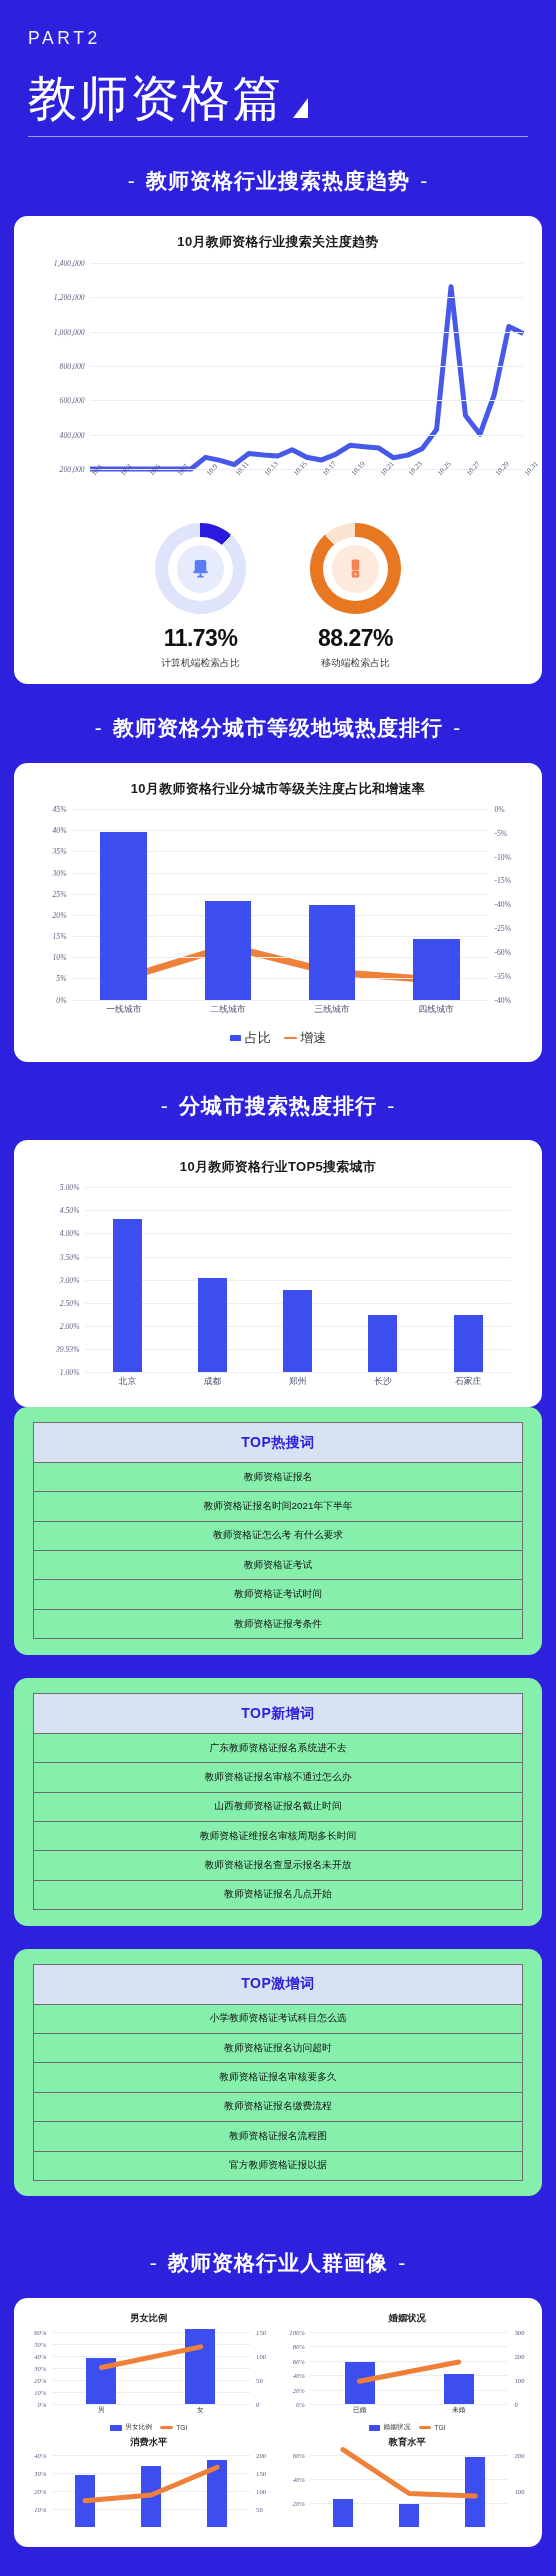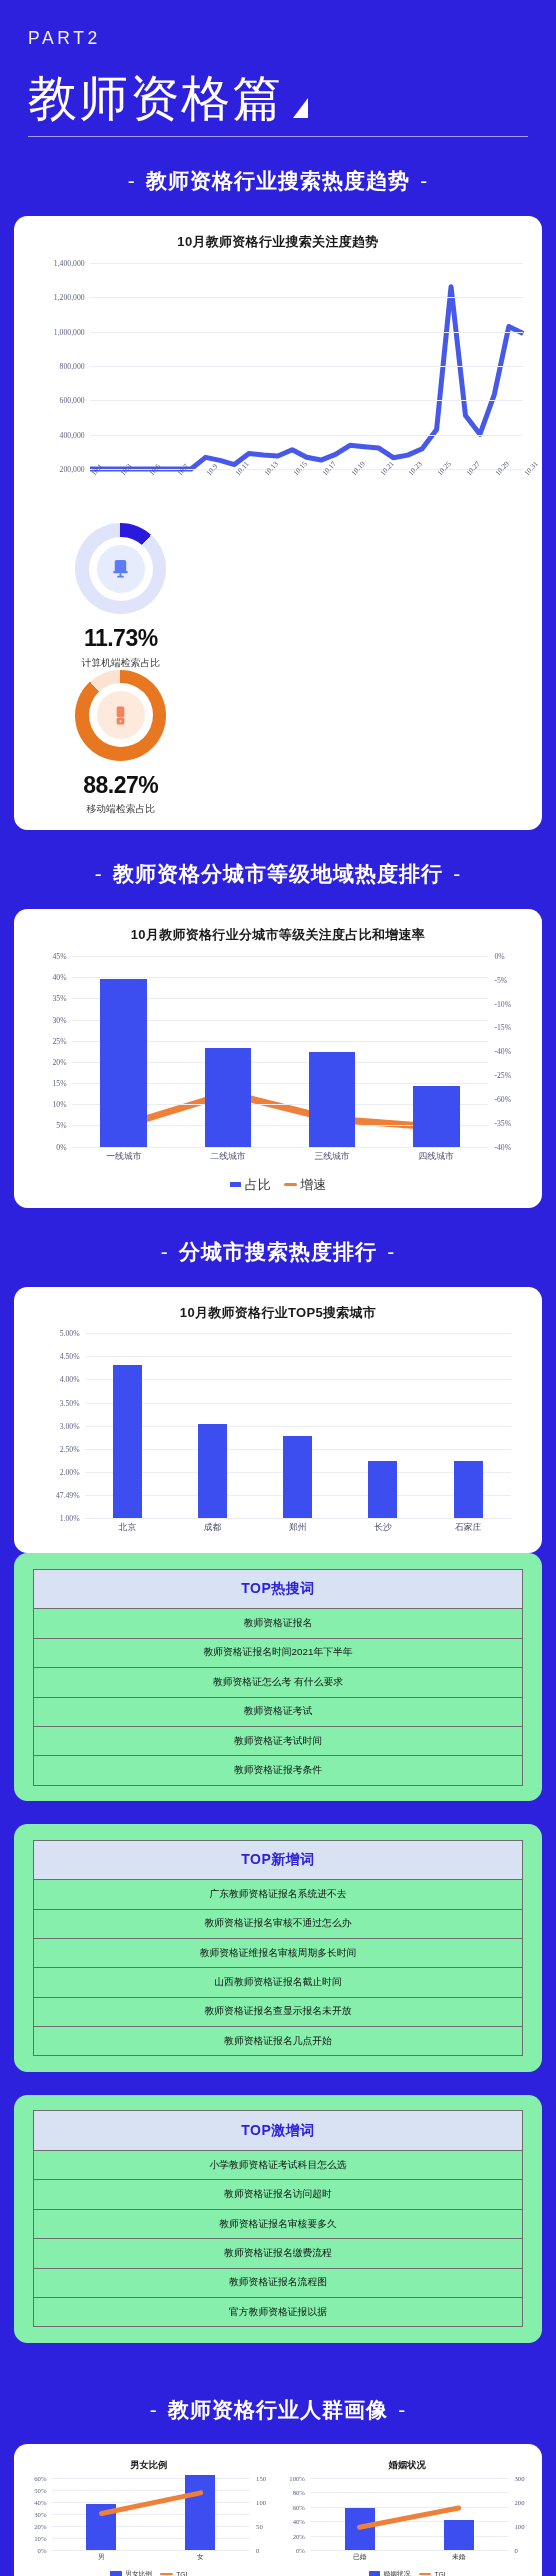--- a/index.html
+++ b/index.html
@@ -41,41 +41,41 @@
   }
 
   
   .chart { position:relative; }
   .plot { position:relative; }
   .gridline { position:absolute; left:0; right:0; height:0.5px; background:#ececf3; }
   .ytick, .y2tick {
     position:absolute; font-size:7.7px; color:#5c5f80; white-space:nowrap;
     transform:translateY(-50%); font-family:"Liberation Serif",serif;
   }
-  .ytick { text-align:left; }
+  .ytick { text-align:left;font-style:italic; }
   .xtick {
     position:absolute; font-size:7.7px; color:#4a4d70; white-space:nowrap;
     font-family:"Liberation Sans",sans-serif;
   }
   .bar { position:absolute; bottom:0; background:#3d4ef0; }
   .legend { display:flex; justify-content:center; gap:13.4px; margin-top:8.2px; font-size:13px; color:#333; }
   .legend .it { display:flex; align-items:center; gap:3.6px; }
   .legend .sw { width:11.3px; height:5.7px; border-radius:0.5px; }
   .legend .swline { width:12.4px; height:2.6px; border-radius:1.5px; }
 
   
   #trend-card .plot { height:206px; margin-left:62px; margin-right:5.2px; }
   #trend-xlabels { position:relative; height:41px; margin-left:62px; margin-right:5.2px; }
   #trend-xlabels .xtick {
     transform-origin:left top; transform:rotate(-48deg);
     font-family:"Liberation Serif",serif; font-size:7.2px; color:#4a4d70;
   }
 
   
-  .donuts { display:flex; justify-content:center; margin-top:13.4px; padding:0 15.5px;flex-direction:column; }
+  .donuts { display:flex; justify-content:center; margin-top:13.4px; padding:0 15.5px; }
   .donut-wrap { text-align:center; width:155px; }
   .donut { width:91px; height:91px; margin:0 auto; position:relative; border-radius:50%; }
   .donut .hole {
     position:absolute; inset:13.4px; border-radius:50%; background:#fff;
     display:flex; align-items:center; justify-content:center;
   }
   .donut .inner-disc {
     position:absolute; inset:8.2px; border-radius:50%;
     display:flex; align-items:center; justify-content:center;
   }
@@ -281,21 +281,21 @@
     <span class="dash">-</span><span>分城市搜索热度排行</span><span class="dash">-</span>
   </div>
 
   <div class="card" id="top5-card">
     <div class="card-title">10月教师资格行业TOP5搜索城市</div>
     <div class="chart">
       <div class="plot" id="top5-plot">
           <div class="gridline" style="top: 185px;"></div>
           <div class="ytick" style="top: 185px; right: calc(100% + 5.2px);">1.00%</div>
           <div class="gridline" style="top: 162px;"></div>
-          <div class="ytick" style="top: 162px; right: calc(100% + 5.2px);">47.49%</div>
+          <div class="ytick" style="top: 162px; right: calc(100% + 5.2px);">39.93%</div>
           <div class="gridline" style="top: 139px;"></div>
           <div class="ytick" style="top: 139px; right: calc(100% + 5.2px);">2.00%</div>
           <div class="gridline" style="top: 116px;"></div>
           <div class="ytick" style="top: 116px; right: calc(100% + 5.2px);">2.50%</div>
           <div class="gridline" style="top: 93px;"></div>
           <div class="ytick" style="top: 93px; right: calc(100% + 5.2px);">3.00%</div>
           <div class="gridline" style="top: 70px;"></div>
           <div class="ytick" style="top: 70px; right: calc(100% + 5.2px);">3.50%</div>
           <div class="gridline" style="top: 46px;"></div>
           <div class="ytick" style="top: 46px; right: calc(100% + 5.2px);">4.00%</div>
@@ -358,24 +358,24 @@
             </tr>
           </thead>
           <tbody>
             <tr>
               <td>广东教师资格证报名系统进不去</td>
             </tr>
             <tr>
               <td>教师资格证报名审核不通过怎么办</td>
             </tr>
             <tr>
+              <td>山西教师资格证报名截止时间</td>
+            </tr>
+            <tr>
               <td>教师资格证维报名审核周期多长时间</td>
-            </tr>
-            <tr>
-              <td>山西教师资格证报名截止时间</td>
             </tr>
             <tr>
               <td>教师资格证报名查显示报名未开放</td>
             </tr>
             <tr>
               <td>教师资格证报名几点开始</td>
             </tr>
           </tbody>
         </table>
       </div>

